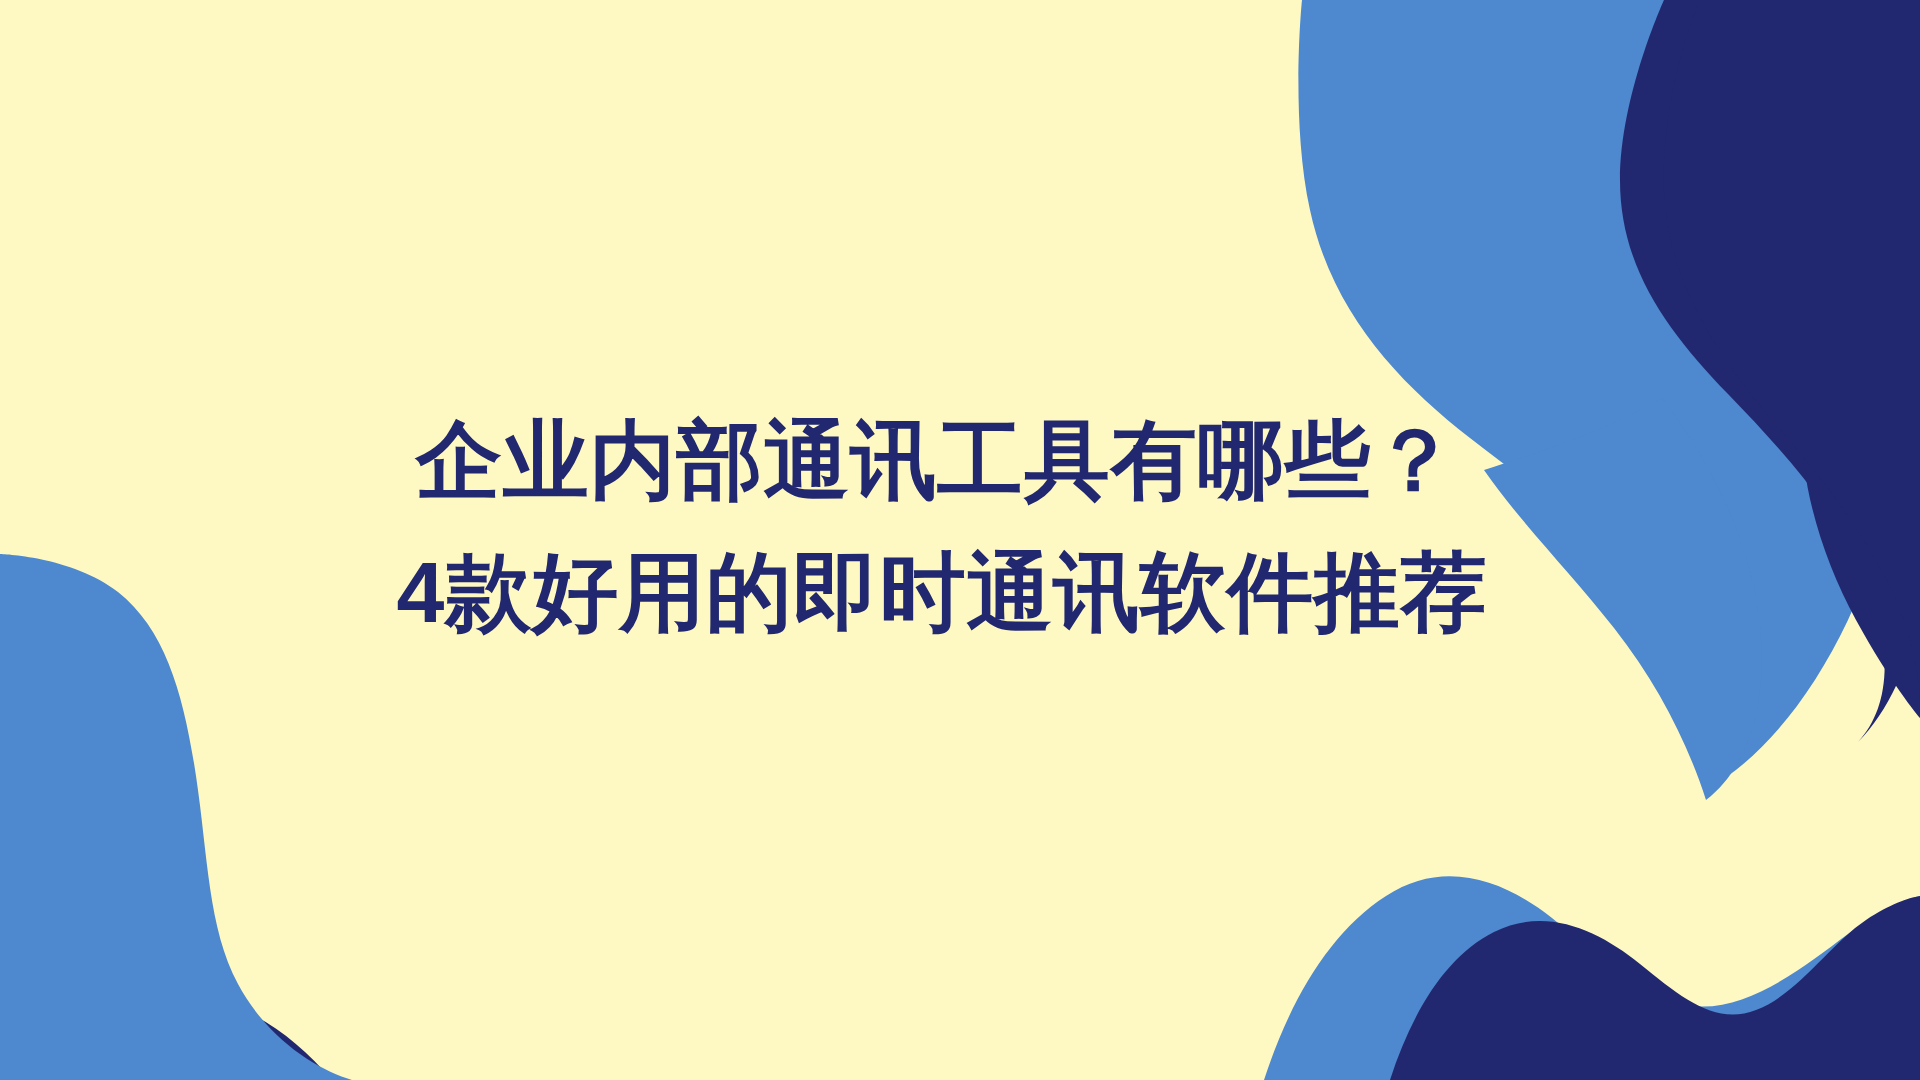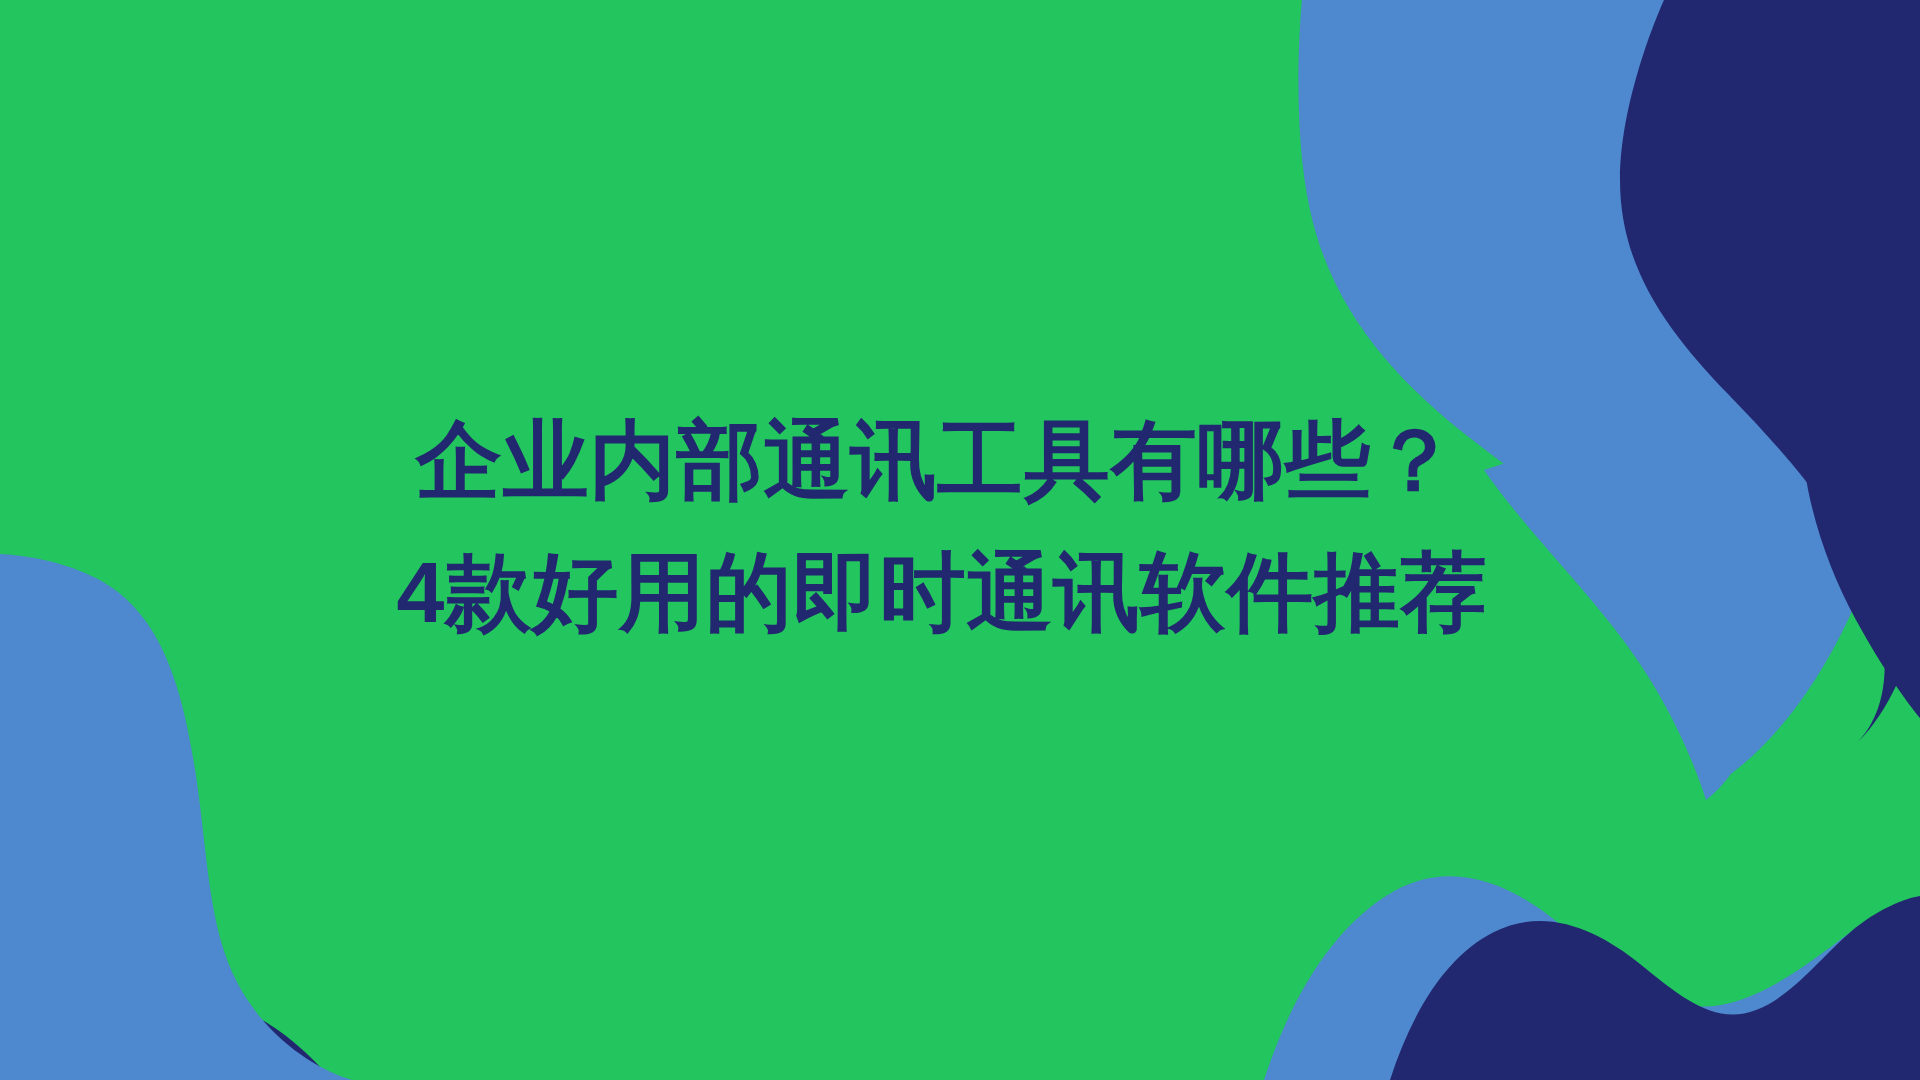--- a/index.html
+++ b/index.html
@@ -7,21 +7,21 @@
     padding: 0;
     background: #ffffff;
   }
   body {
     font-family: "Liberation Sans", "DejaVu Sans", sans-serif;
   }
   #slide {
     position: relative;
     width: 1920px;
     height: 1080px;
-    background: #22c55e;
+    background: #fef9c3;
     overflow: hidden;
   }
   #decor-layer {
     position: absolute;
     inset: 0;
     width: 1920px;
     height: 1080px;
     pointer-events: none;
   }
   #title-block {

